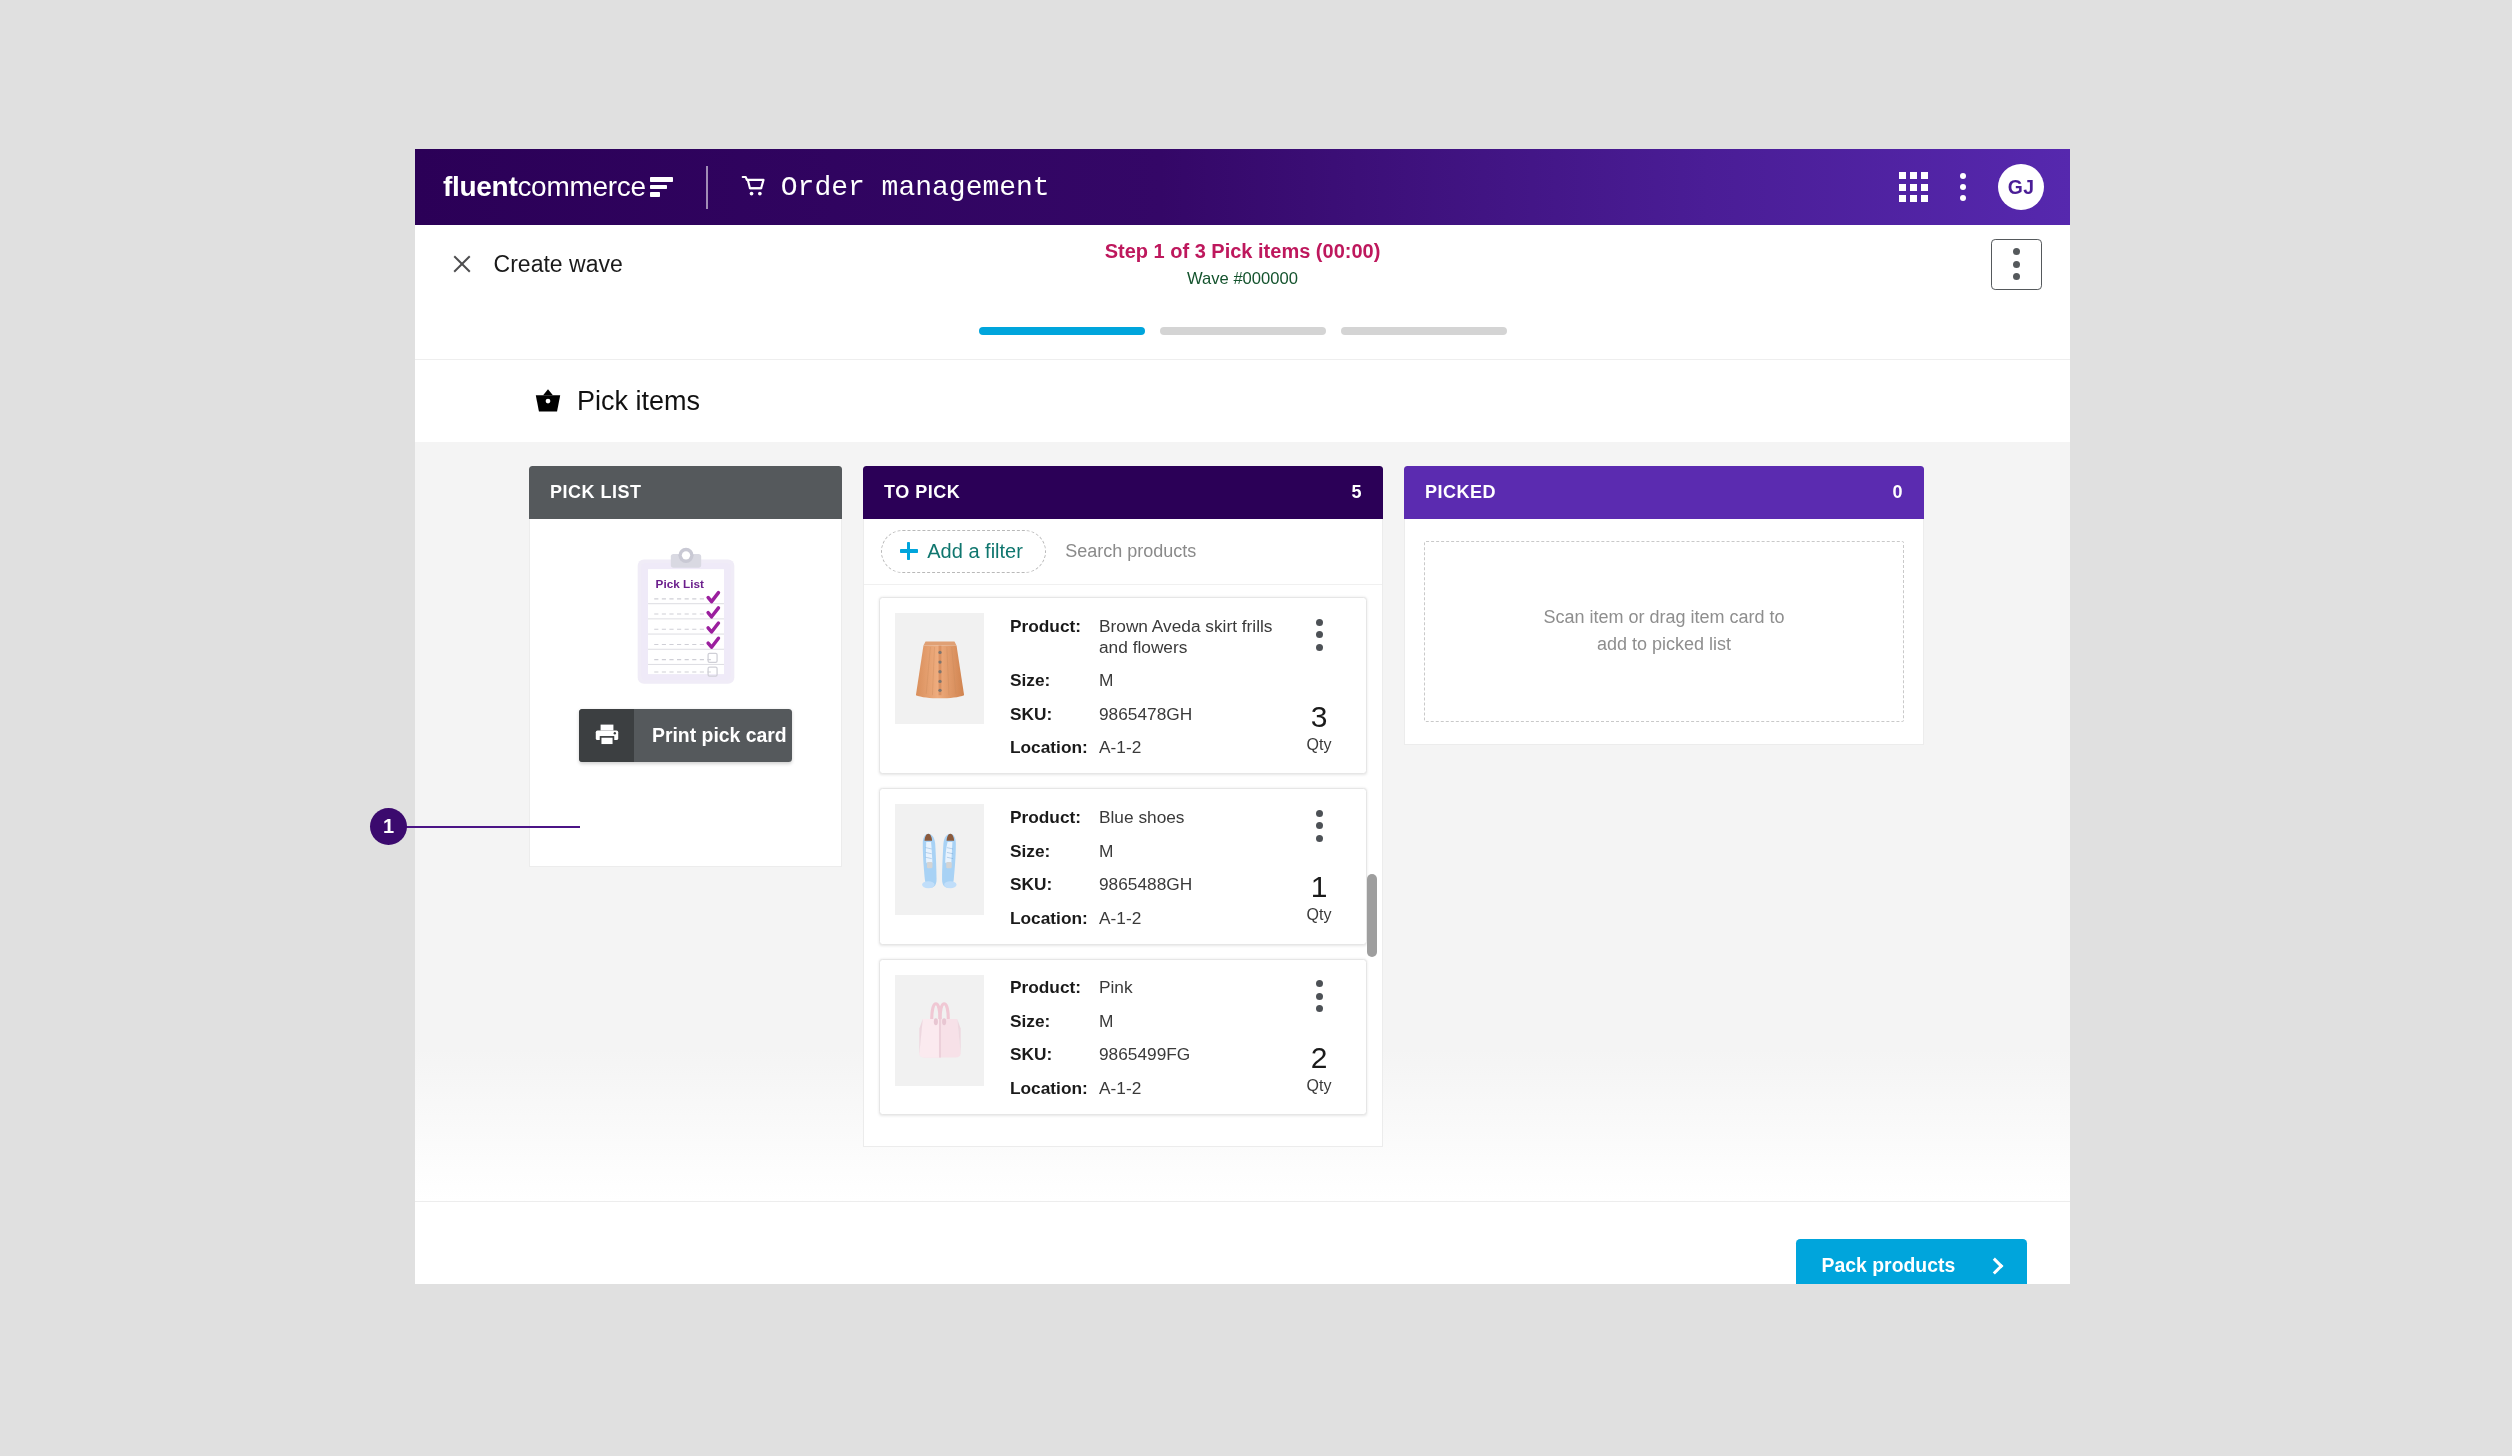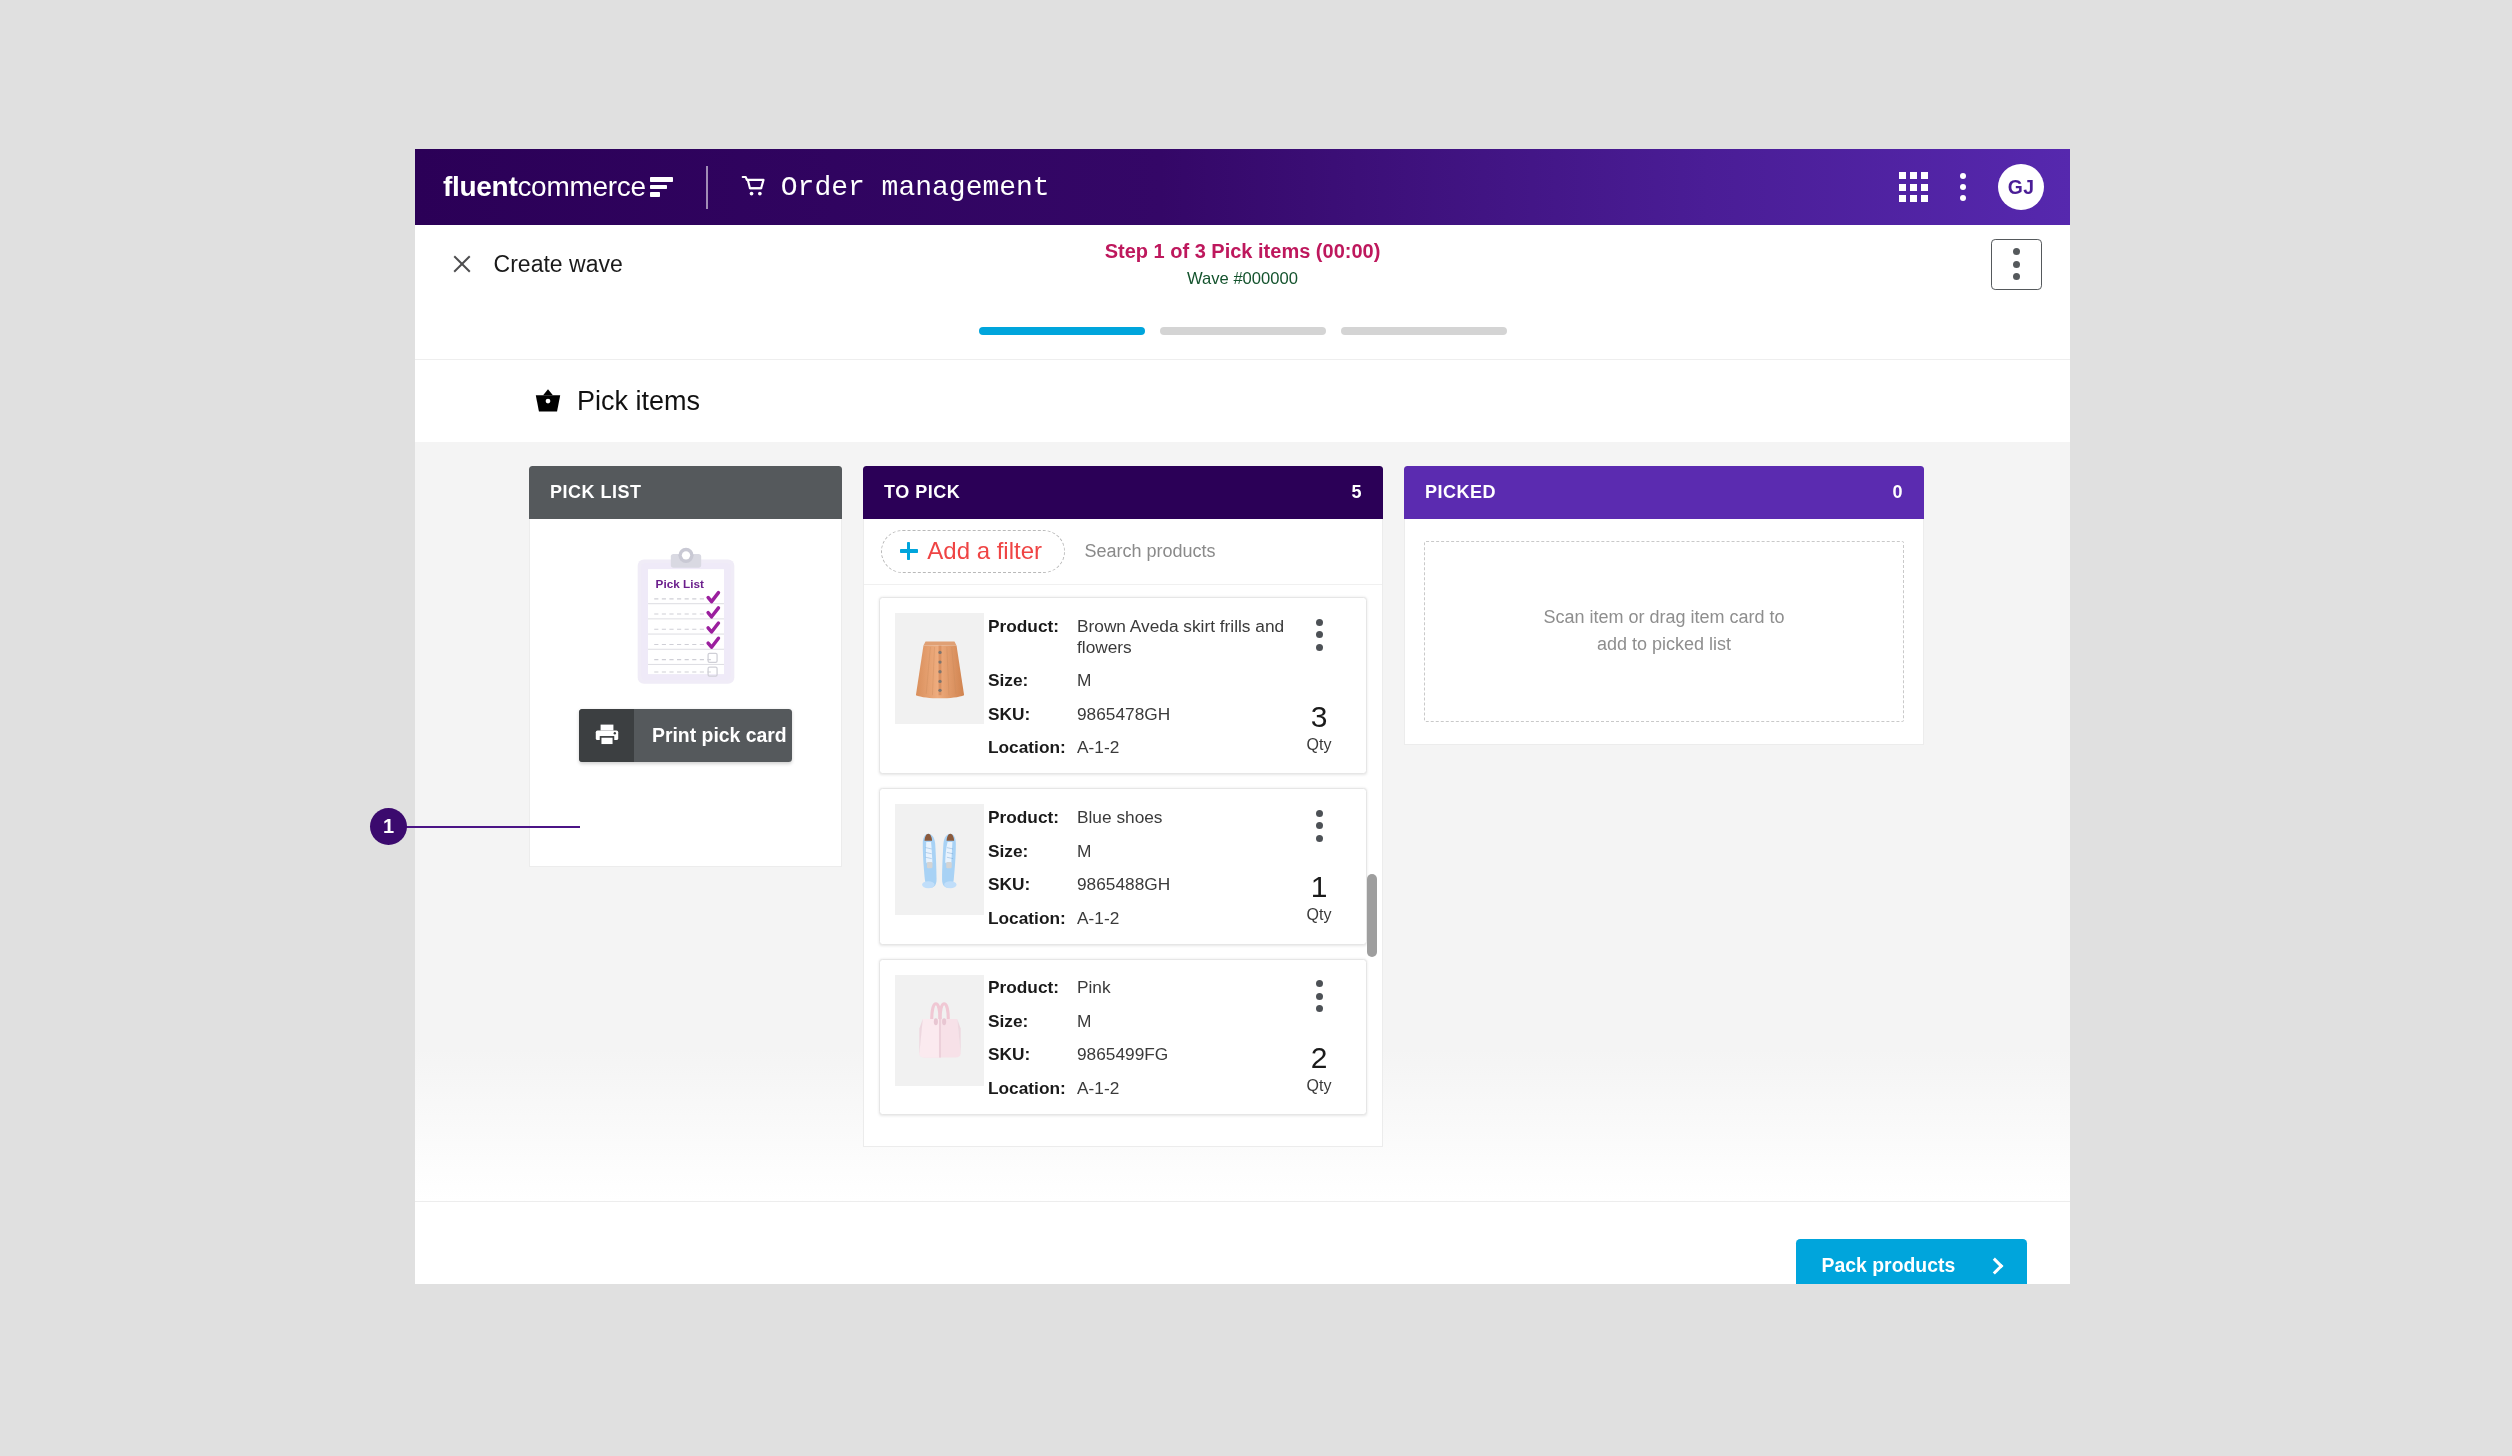--- a/index.html
+++ b/index.html
@@ -161,41 +161,41 @@
   .add-filter-chip {
     height: 43px; border: 1.4px dashed #b9b9b9; border-radius: 23.5px;
     display: flex; align-items: center; gap: 9.7px; padding: 0 22px 0 18px; cursor: pointer;
   }
   .plus-icon { position: relative; width: 18px; height: 18px; flex: none; }
   .plus-icon::before, .plus-icon::after {
     content: ""; position: absolute; background: #00a5dc; border-radius: 0.7px;
   }
   .plus-icon::before { left: 0; top: 7px; width: 18px; height: 3.5px; }
   .plus-icon::after  { top: 0; left: 7px; width: 3.5px; height: 18px; }
-  .add-filter-label { color: #ef4444; font-size: 24px; font-weight: 400; white-space: nowrap; }
+  .add-filter-label { color: #0f766e; font-size: 20px; font-weight: 400; white-space: nowrap; }
   .search-input {
     border: none; outline: none; font-size: 18px; color: #8a8a8a;
     font-family: "Liberation Sans", sans-serif; background: transparent;
     flex: 1; padding: 0;
   }
   .search-input::placeholder { color: #8a8a8a; }
 
   .card-list { padding: 12.5px 15px 0 15px; }
   .item-card {
     background: #fff; border: 0.7px solid #e6e6e6; border-radius: 3.5px;
     box-shadow: 0 0.7px 2.8px rgba(0,0,0,0.10);
     display: flex; padding: 15px 14px 15px 15px; margin-bottom: 14px;
     min-height: 141px; position: relative;
   }
   .thumb {
     width: 89px; height: 111px; background: #f1f1f1; flex: none;
     display: flex; align-items: center; justify-content: center; overflow: hidden;
   }
   .thumb svg { display: block; }
-  .item-fields { padding-left: 4px; flex: 1; padding-top: 2.8px; }
+  .item-fields { padding-left: 15px; flex: 1; padding-top: 2.8px; margin-left: 11px; }
   .field-row { display: flex; margin-bottom: 12.5px; align-items: baseline; }
   .field-row:last-child { margin-bottom: 0; }
   .field-label { font-size: 17.3px; font-weight: 700; color: #1a1a1a; width: 89px; flex: none; }
   .field-value { font-size: 17.3px; font-weight: 400; color: #3a3a3a; }
   .item-right {
     width: 66px; flex: none; display: flex; flex-direction: column;
     align-items: center; justify-content: space-between; padding-top: 2.8px;
   }
   .kebab-dark { display: flex; flex-direction: column; gap: 5.5px; align-items: center; cursor: pointer; padding: 2.8px 7px; }
   .kebab-dark i { width: 7px; height: 7px; border-radius: 50%; background: #4d5156; display: block; }

